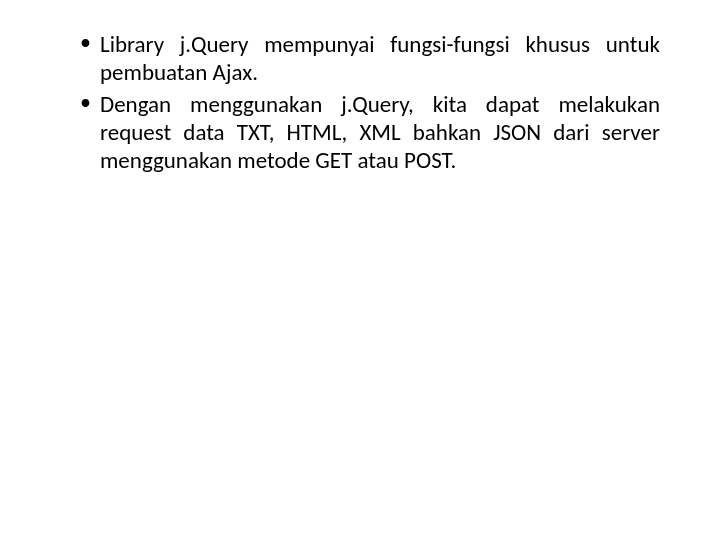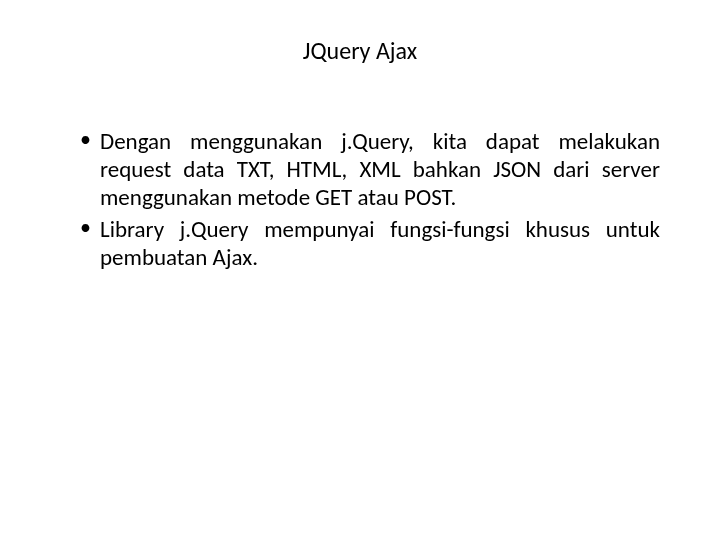--- a/index.html
+++ b/index.html
@@ -44,18 +44,17 @@
     }
     .justify {
       text-align: justify;
       text-align-last: left;
     }
   </style>
 </head>
 <body>
 
 <div class="slide">
-  <h1 class="title">JQuery Ajax</h1>
   <ul class="bullets">
+    <li class="justify">Library j.Query mempunyai fungsi-fungsi khusus untuk pembuatan Ajax.</li>
     <li class="justify">Dengan menggunakan j.Query, kita dapat melakukan request data TXT, HTML, XML bahkan JSON dari server menggunakan metode GET atau POST.</li>
-    <li class="justify">Library j.Query mempunyai fungsi-fungsi khusus untuk pembuatan Ajax.</li>
   </ul>
 </div>
 
 </body></html>

